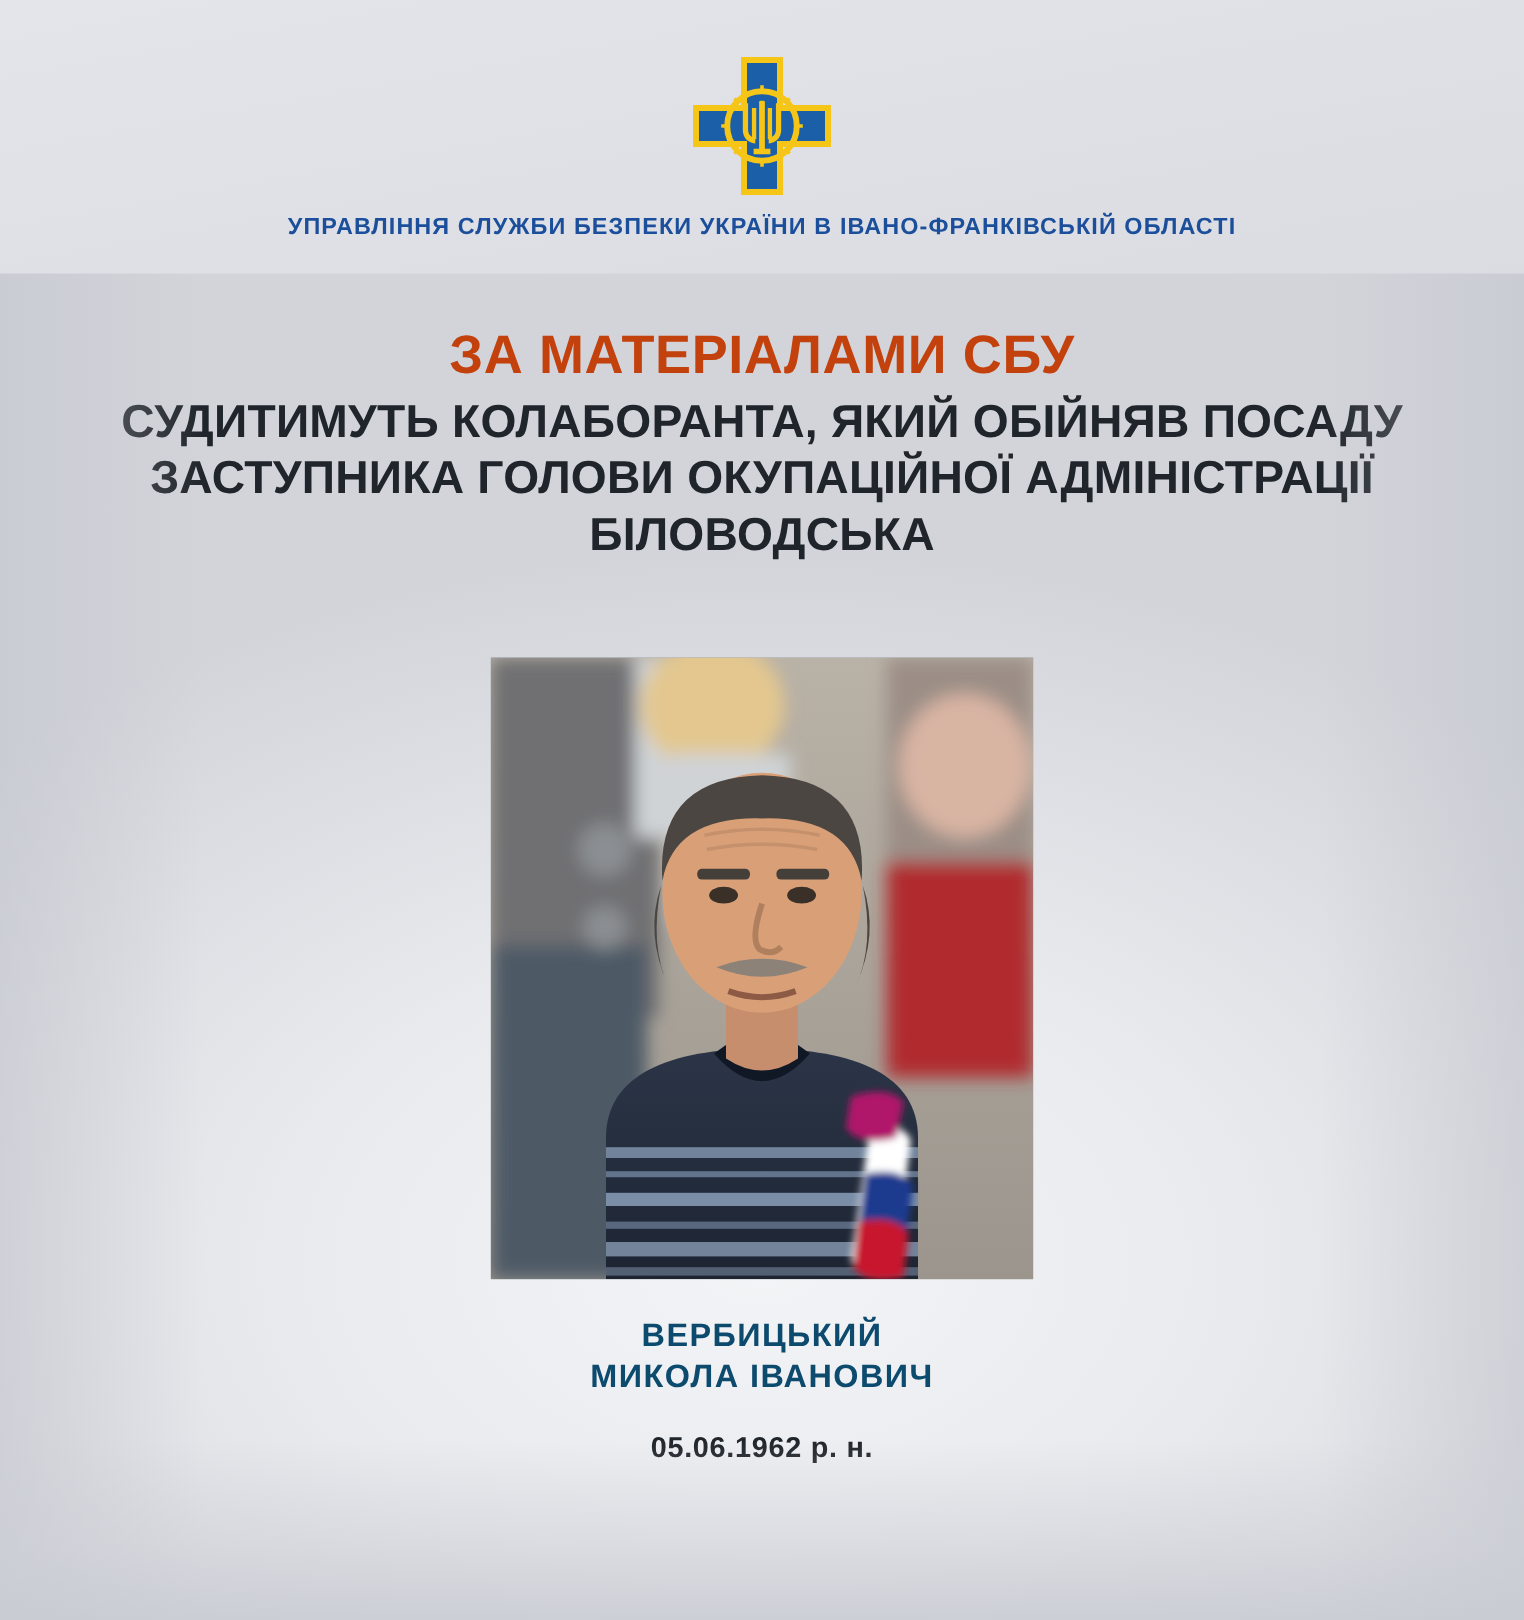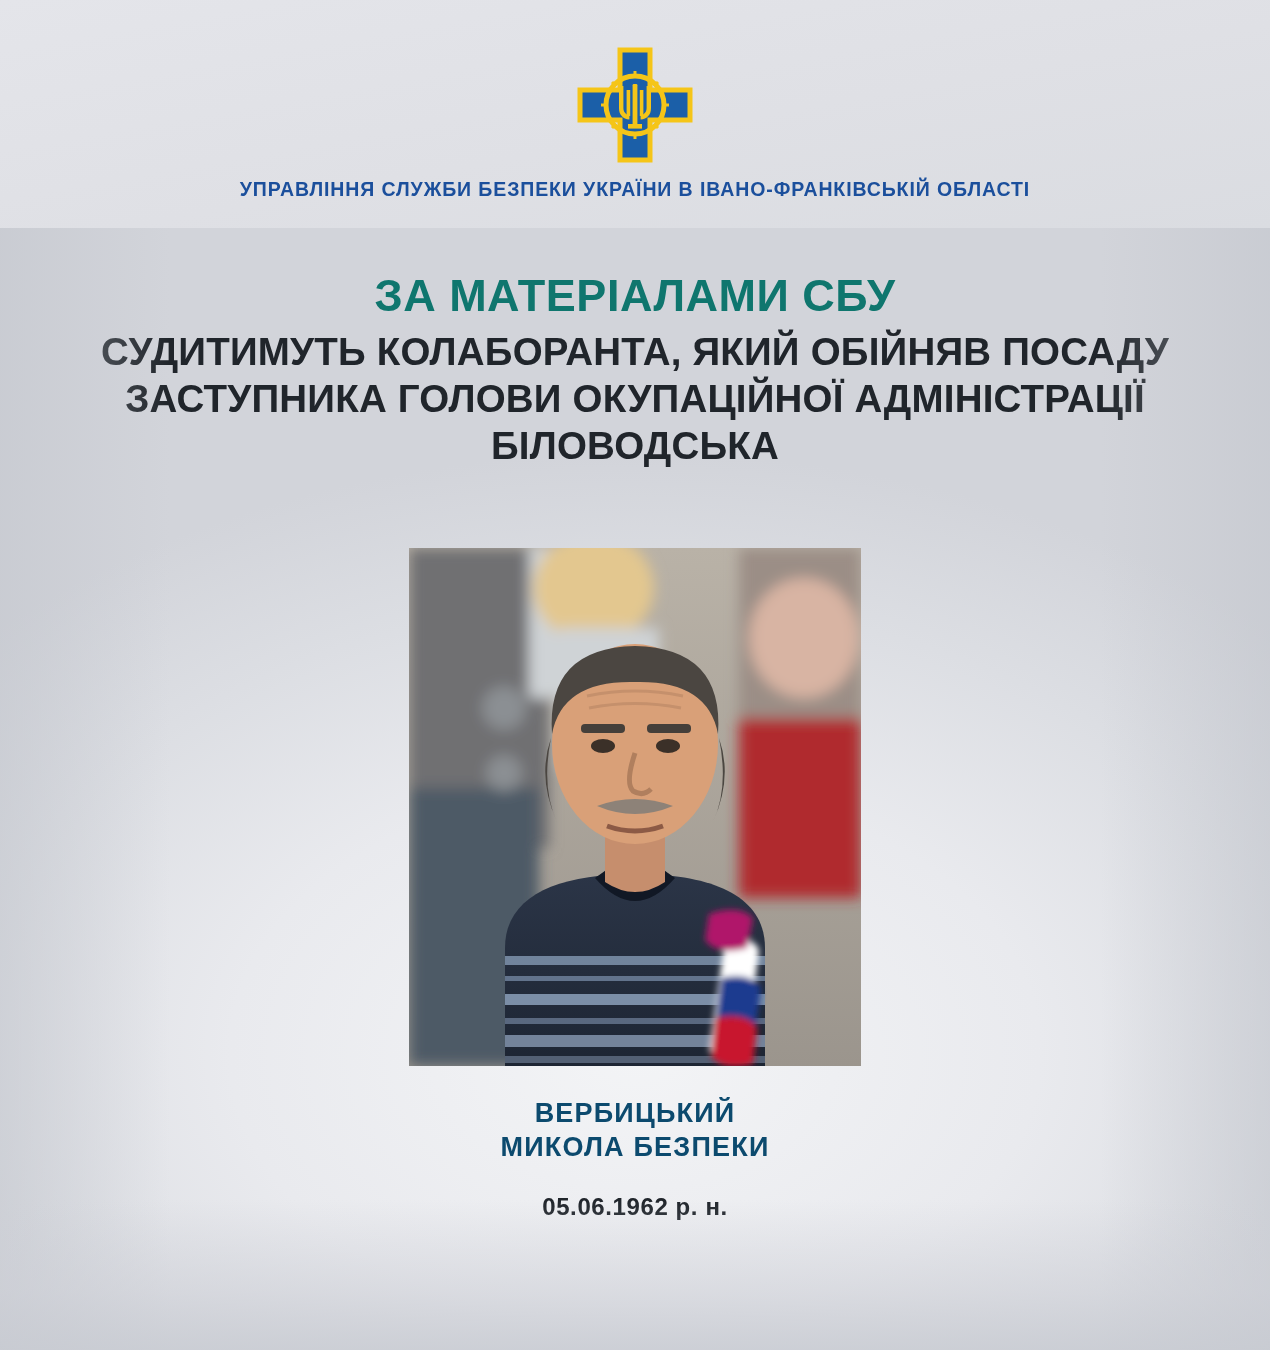--- a/index.html
+++ b/index.html
@@ -52,21 +52,21 @@
     width: 100%;
     padding-top: 44px;
     display: flex;
     flex-direction: column;
     align-items: center;
   }
 
   .headline-red {
     font-size: 45px;
     font-weight: bold;
-    color: #0f766e;
+    color: #c2410c;
     letter-spacing: 0.5px;
     text-align: right;
     line-height: 1.08;
   }
 
   .headline-dark {
     margin-top: 8px;
     font-size: 38.5px;
     font-weight: bold;
     color: #20252b;
@@ -246,21 +246,21 @@
         <path d="M316 392 q26 -6 34 10 l-14 110 q-24 8 -36 -10 Z" fill="#ffffff"></path>
         <path d="M312 430 q30 -6 40 10 l-6 44 q-28 8 -40 -8 Z" fill="#1a3a8f"></path>
         <path d="M306 470 q32 -6 42 10 l-4 36 q-30 8 -42 -8 Z" fill="#c8192e"></path>
         <path d="M300 366 q30 -10 44 4 l-6 30 q-30 8 -42 -8 Z" fill="#b0186a"></path>
       </g>
     </svg>
   </div>
 
   <div class="name-block">
     <div class="name-line">ВЕРБИЦЬКИЙ</div>
-    <div class="name-line">МИКОЛА БЕЗПЕКИ</div>
+    <div class="name-line">МИКОЛА ІВАНОВИЧ</div>
   </div>
 
   <div class="birth-line">05.06.1962 р. н.</div>
 </div>
 
 <div class="side-fade-l"></div>
 <div class="side-fade-r"></div>
 <div class="bottom-fade"></div>
 
 </body></html>

